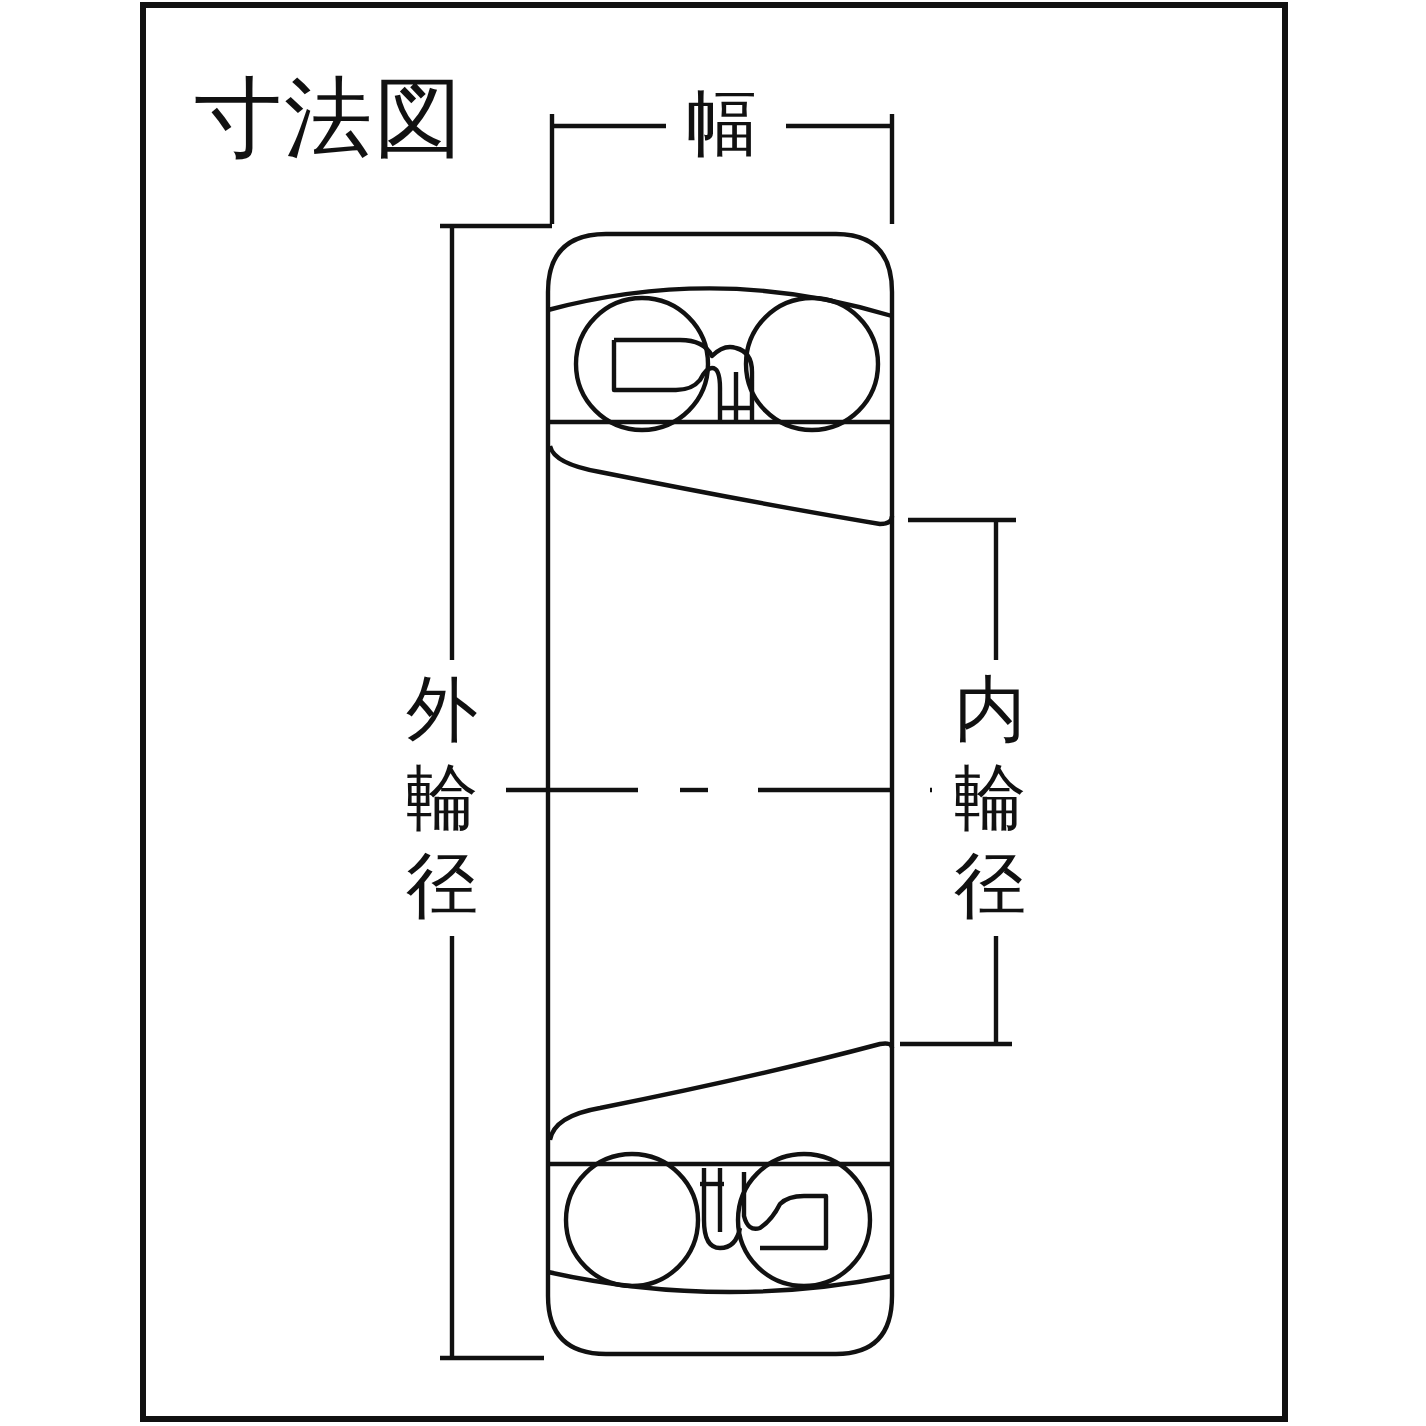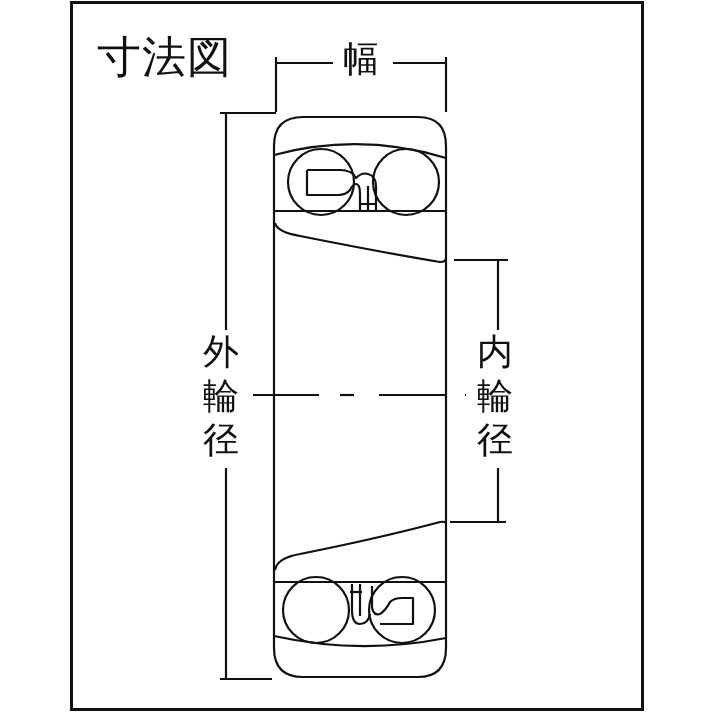--- a/index.html
+++ b/index.html
@@ -1,18 +1,18 @@
 <!DOCTYPE html>
 <html><head>
 <meta charset="utf-8">
 <style>
   html, body { margin: 0; padding: 0; background: #ffffff; }
   body { width: 713px; height: 713px; position: relative; overflow: hidden; font-family: "DejaVu Sans", sans-serif; }
   #diagram { position: absolute; left: 0; top: 0; }
-  .lbl { position: absolute; font-family: Liberation Mono, monospace; color: #111; line-height: 1; }
+  .lbl { position: absolute; font-family: Liberation Serif, serif; color: #111; line-height: 1; }
   #title { left: 97px; top: 38px; font-size: 44px; letter-spacing: 1px; }
   #width-lbl { left: 343px; top: 44px; font-size: 36px; }
   .vlabel { display: flex; flex-direction: column; align-items: center; font-size: 36px; }
   .vlabel span { display: block; height: 44px; line-height: 44px; }
   #outer-lbl { left: 203px; top: 333px; }
   #inner-lbl { left: 477px; top: 333px; }
 </style>
 </head>
 <body>
 

